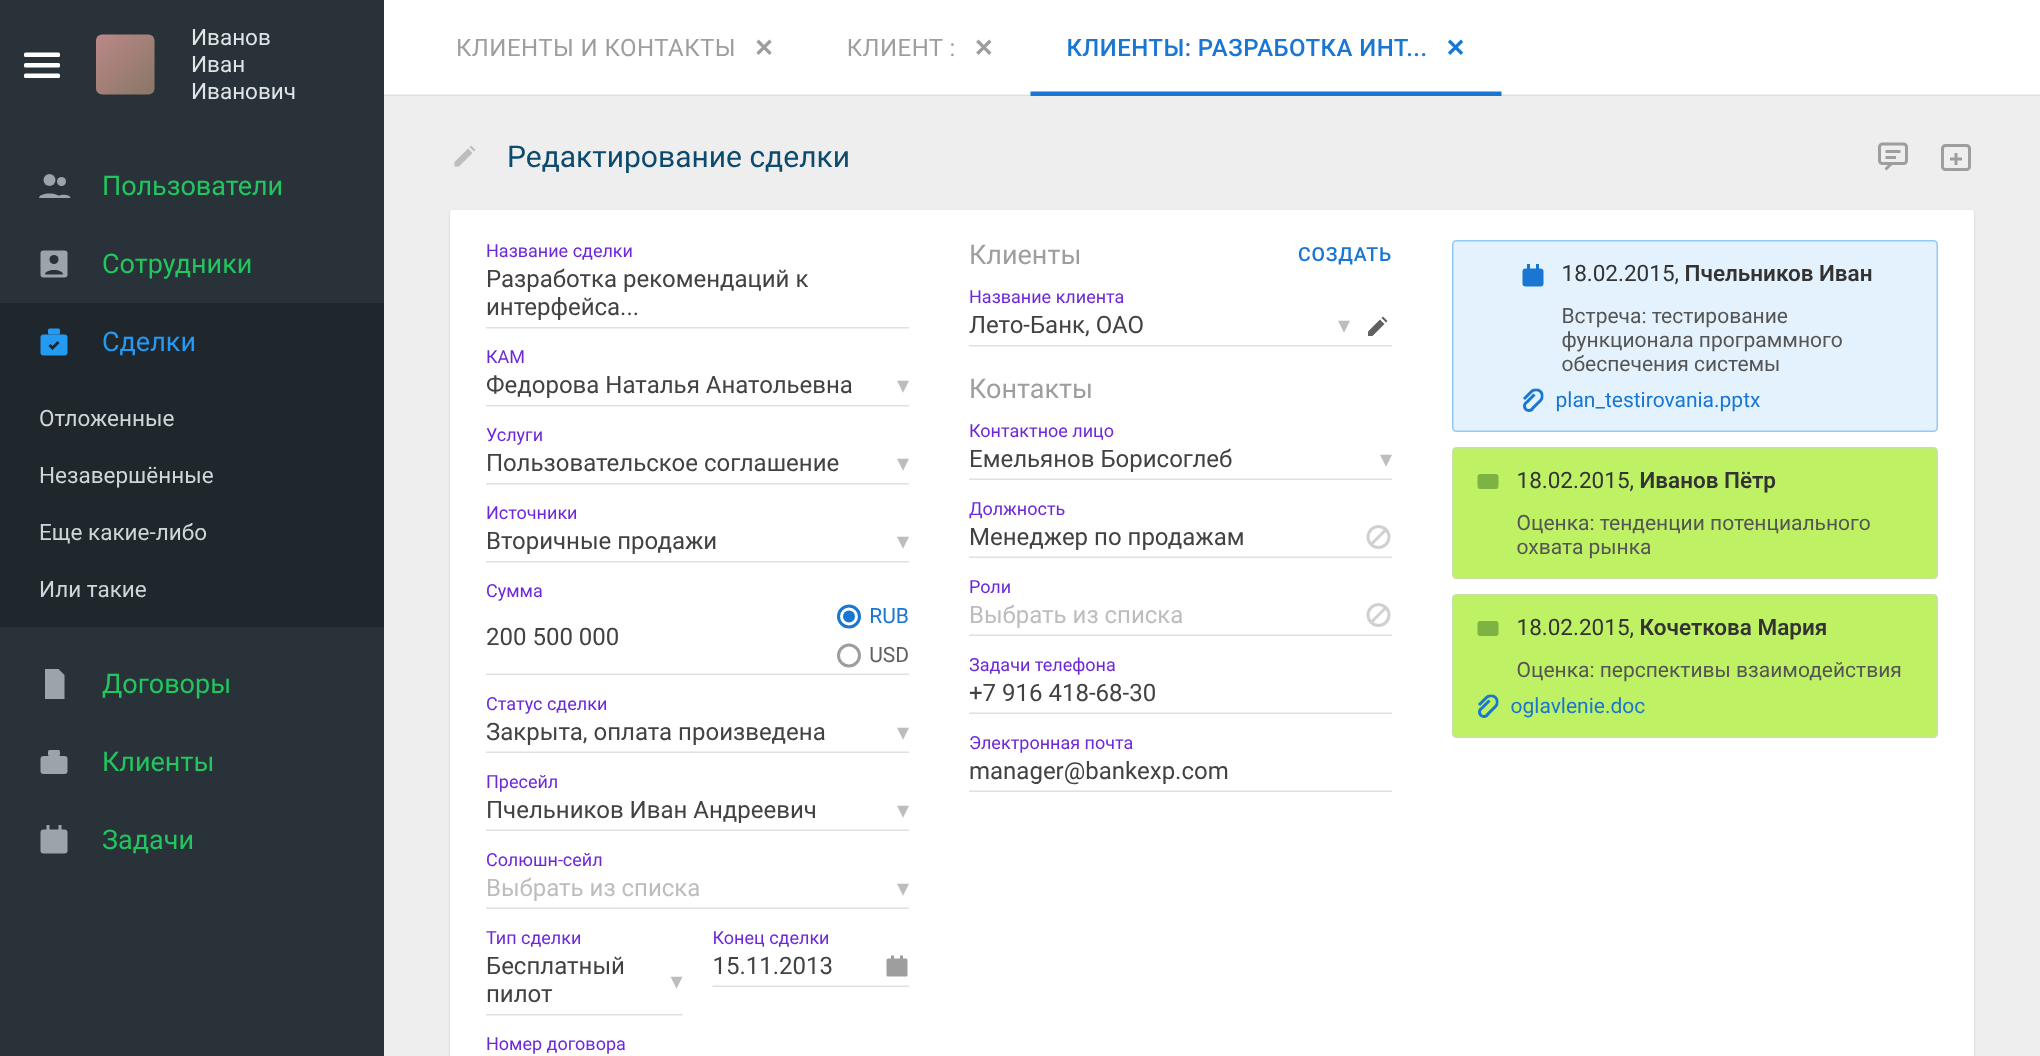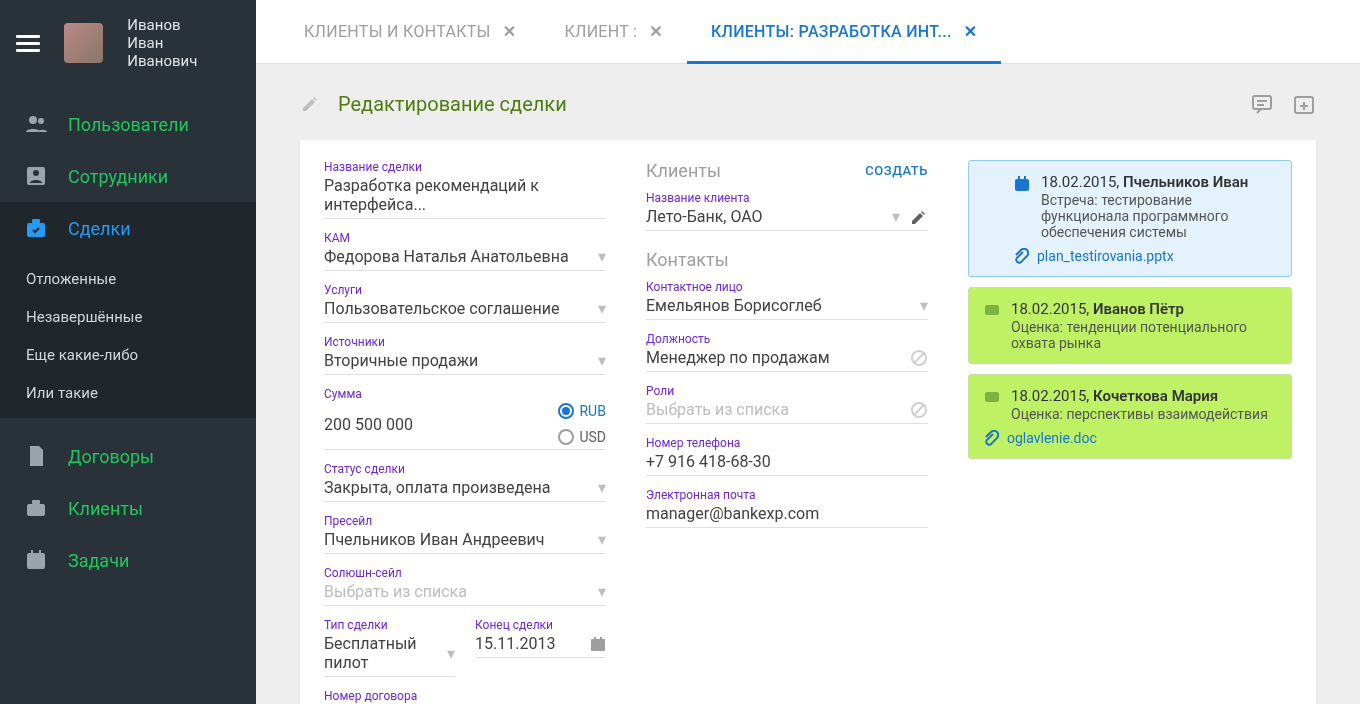--- a/index.html
+++ b/index.html
@@ -25,21 +25,21 @@
 .main { flex:1; display:flex; flex-direction:column; }
 .tabs { display:flex; align-items:center; height:64px; background:#fff; border-bottom:1px solid #E0E0E0; padding-left:24px; }
 .tab { display:flex; align-items:center; gap:12px; padding:0 24px; font-size:16px; color:#9E9E9E; height:100%; position:relative; cursor:pointer; letter-spacing:.3px;}
 .tab.active { color:#1976D2; font-weight:500; }
 .tab.active::after { content:""; position:absolute; bottom:-1px; left:0; right:0; height:3px; background:#1976D2; }
 .tab .close { color:inherit; font-size:16px; font-weight:600; }
 
 .content { flex:1; padding:28px 44px; overflow:auto; }
 .page-title-row { display:flex; align-items:center; gap:18px; margin-bottom:24px; }
 .page-title-row .pen { color:#BDBDBD; }
-.page-title { font-size:20px; color:#4d7c0f; font-weight:400; }
+.page-title { font-size:20px; color:#0c4a6e; font-weight:400; }
 .title-actions { margin-left:auto; display:flex; gap:18px; color:#9E9E9E; }
 .title-actions .ic { cursor:pointer; }
 
 .panel { background:#fff; border-radius:2px; box-shadow:0 1px 2px rgba(0,0,0,.12); padding:20px 24px; display:flex; gap:40px; }
 .col { flex:1; display:flex; flex-direction:column; }
 .col.left { max-width:320px; }
 .col.mid { max-width:320px; }
 .col.right { flex:0 0 324px; gap:10px; }
 
 .field { margin-bottom:12px; }
@@ -64,21 +64,21 @@
 .radio.active .dot { border-color:#1976D2; }
 .radio.active .dot::after { content:""; width:8px; height:8px; background:#1976D2; border-radius:50%; }
 
 .card { border:1px solid; border-radius:3px; padding:12px 14px; font-size:14px; }
 .card.blue { background:#E3F2FD; border-color:#90CAF9;padding-left:44px; }
 .card.green { background:#bef264; border-color:#C5E1A5; }
 .card-head { display:flex; gap:10px; align-items:flex-start; }
 .card-ic { margin-top:2px; flex-shrink:0; }
 .card-title { font-size:15px; color:#333; }
 .card-title b { font-weight:600; }
-.card-body { font-size:14px; color:#555; margin-top:1px; }
+.card-body { font-size:14px; color:#555; margin-top:12px; }
 .card-file { display:flex; align-items:center; gap:8px; margin-top:8px; color:#1976D2; font-size:14px; cursor:pointer; }
 </style>
 </head>
 <body>
 
 <div class="app">
   <div class="sidebar">
     <div class="user-row">
       <div class="hamburger">
           <span></span>
@@ -349,21 +349,21 @@
                 <span>Выбрать из списка</span>
                 <span class="lock-ic">
                   <svg width="18" height="18" fill="none" stroke="#D0D0D0" stroke-width="2">
                     <circle cx="9" cy="9" r="7"></circle>
                     <line x1="4" y1="14" x2="14" y2="4"></line>
                   </svg>
                 </span>
               </div>
             </div>
           <div class="field">
-              <div class="flabel">Номер телефона</div>
+              <div class="flabel">Задачи телефона</div>
               <div class="fvalue">
                 <span>+7 916 418-68-30</span>
               </div>
             </div>
           <div class="field">
               <div class="flabel">Электронная почта</div>
               <div class="fvalue">
                 <span>manager@bankexp.com</span>
               </div>
             </div>

